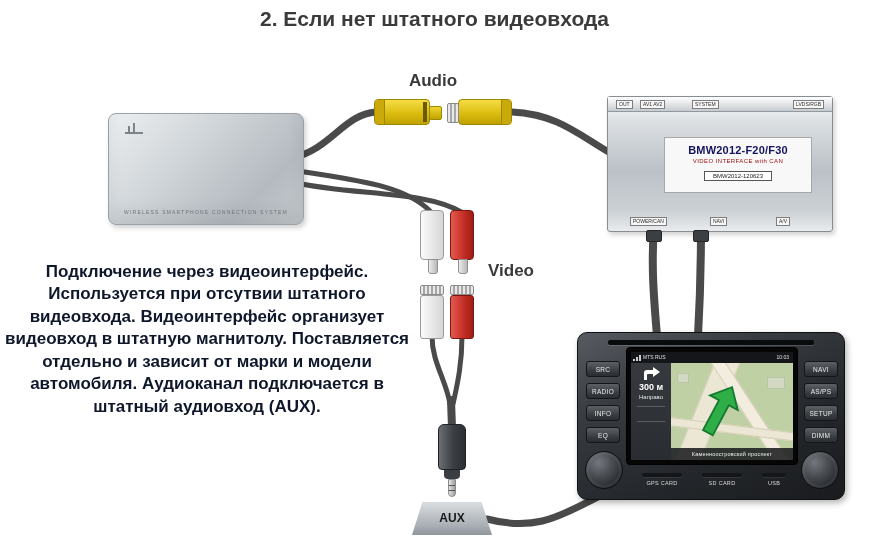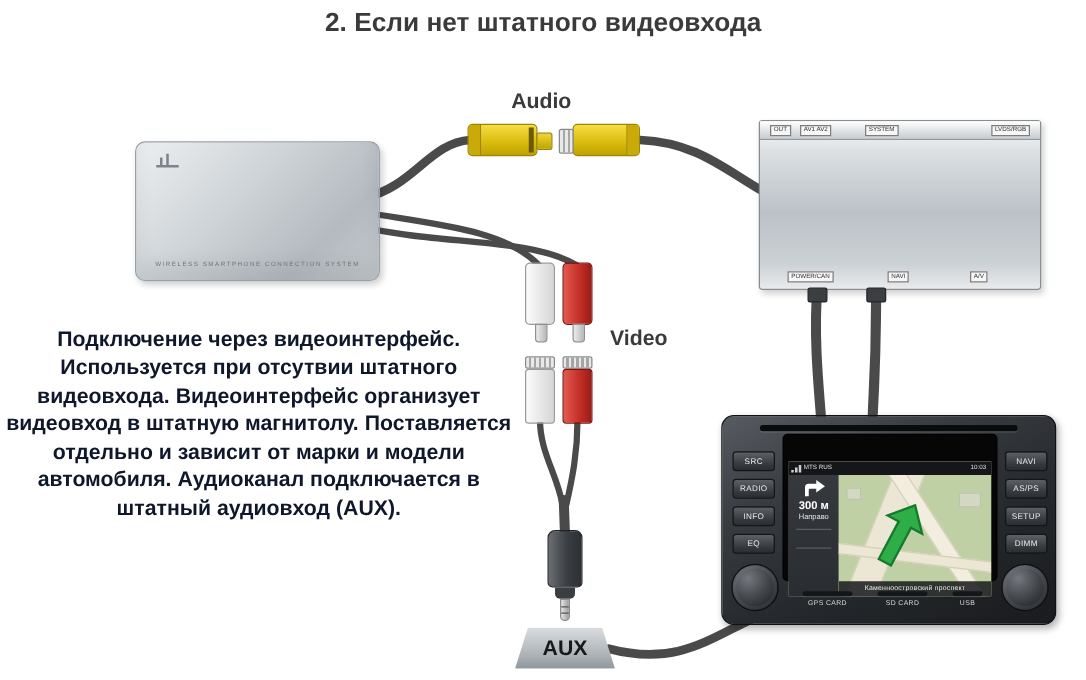--- a/index.html
+++ b/index.html
@@ -64,21 +64,21 @@
             background:linear-gradient(90deg,#6a6d71,#3b3e42 55%,#2c2f33); border:1px solid #202225; border-radius:6px 6px 4px 4px; }
   .jack .taper { position:absolute; left:6px; top:46px; width:16px; height:9px; background:#3a3d41; border-radius:0 0 4px 4px; }
   .jack .pin { position:absolute; left:10px; top:55px; width:8px; height:18px;
             background:linear-gradient(90deg,#e4e4e4,#9d9d9d); border:1px solid #8a8a8a; border-radius:0 0 4px 4px; }
   .jack .pin:before { content:""; position:absolute; left:0; right:0; top:5px; height:1px; background:#555; }
   .jack .pin:after  { content:""; position:absolute; left:0; right:0; top:10px; height:1px; background:#555; }
 
   .aux-badge { left:412px; top:502px; width:80px; height:33px;
             background:linear-gradient(#dadde0,#aab0b5 70%,#8f969c);
             clip-path:polygon(13% 0, 87% 0, 100% 100%, 0 100%);
-            text-align:center; line-height:33px; font-size:17px; font-weight:bold; color:#17181a; }
+            text-align:center; line-height:33px; font-size:12px; font-weight:bold; color:#17181a; }
 
   
   .ibox { left:607px; top:96px; width:226px; height:136px; border-radius:3px;
           background:linear-gradient(180deg,#fbfcfc 0%,#dce0e3 18%,#bbc1c7 55%,#ccd1d5 85%,#e9ebed 100%);
           border:1px solid #868d93; box-shadow:2px 3px 5px rgba(0,0,0,0.18); }
   .ibox .topstrip { position:absolute; left:0; right:0; top:0; height:15px;
           background:linear-gradient(#ffffff,#c7ccd0); border-bottom:1px solid #939a9f; }
   .chip { position:absolute; font-size:5px; line-height:7px; background:#f6f6f6; border:1px solid #7d7d7d;
           padding:0 2px; color:#2e2e2e; white-space:nowrap; }
   .ibox .sticker { position:absolute; left:56px; top:40px; width:148px; height:56px;
@@ -100,21 +100,21 @@
         color:#e9e9e9; font-size:6.5px; line-height:15px; text-align:center; letter-spacing:.3px; }
   .knob { position:absolute; width:38px; height:38px; border-radius:50%;
         background:radial-gradient(circle at 35% 30%,#74787e,#44474c 45%,#232629 80%);
         border:1px solid #0e0f11; box-shadow:inset 0 0 0 3px rgba(255,255,255,0.06); }
   .hu .bay { position:absolute; height:4px; background:#141619; border-radius:2px; box-shadow:0 1px 0 rgba(255,255,255,0.08); }
   .hu-bottom-label { position:absolute; font-size:5.5px; color:#d9d9d9; text-align:center; letter-spacing:.3px; }
 
   
   .screen { position:absolute; left:48px; top:14px; width:172px; height:118px;
         background:#060607; border:1px solid #000; border-radius:4px; }
-  .screen .view { position:absolute; left:4px; top:4px; width:162px; height:108px; overflow:hidden; background:#b9cba0;margin-top:17px; }
+  .screen .view { position:absolute; left:4px; top:4px; width:162px; height:108px; overflow:hidden; background:#b9cba0; }
   .statusbar { position:absolute; left:0; right:0; top:0; height:11px; background:#15161a;
         color:#e0e0e0; font-size:5px; line-height:11px; }
   .statusbar .sl { position:absolute; left:12px; }
   .statusbar .sr { position:absolute; right:4px; }
   .sig { position:absolute; left:2px; bottom:2px; width:9px; height:7px; }
   .sig i { position:absolute; bottom:0; width:2px; background:#cfcfcf; }
   .sig i:nth-child(1){ left:0; height:2px; } .sig i:nth-child(2){ left:3px; height:4px; } .sig i:nth-child(3){ left:6px; height:6px; }
   .navpanel { position:absolute; left:0; top:11px; bottom:0; width:40px;
         background:linear-gradient(#36393e,#292c30); color:#fff; text-align:center; }
   .navpanel .turn { margin-top:4px; height:14px; }
@@ -197,20 +197,25 @@
     <div class="pin"></div>
   </div>
   <div class="abs aux-badge">AUX</div>
 
   <div class="abs ibox">
     <div class="topstrip"></div>
     <span class="chip" style="left:8px; top:3px;">OUT</span>
     <span class="chip" style="left:32px; top:3px;">AV1 AV2</span>
     <span class="chip" style="left:84px; top:3px;">SYSTEM</span>
     <span class="chip" style="right:8px; top:3px;">LVDS/RGB</span>
+    <div class="sticker">
+      <div class="model">BMW2012-F20/F30</div>
+      <div class="subtitle">VIDEO INTERFACE with CAN</div>
+      <div class="serial">BMW2012-120623</div>
+    </div>
     <span class="chip" style="left:22px; top:120px;">POWER/CAN</span>
     <span class="chip" style="left:102px; top:120px;">NAVI</span>
     <span class="chip" style="left:168px; top:120px;">A/V</span>
   </div>
   <div class="abs nub" style="left:646px; top:230px;"></div>
   <div class="abs nub" style="left:693px; top:230px;"></div>
 
   <div class="abs hu">
     <div class="slot"></div>
 

